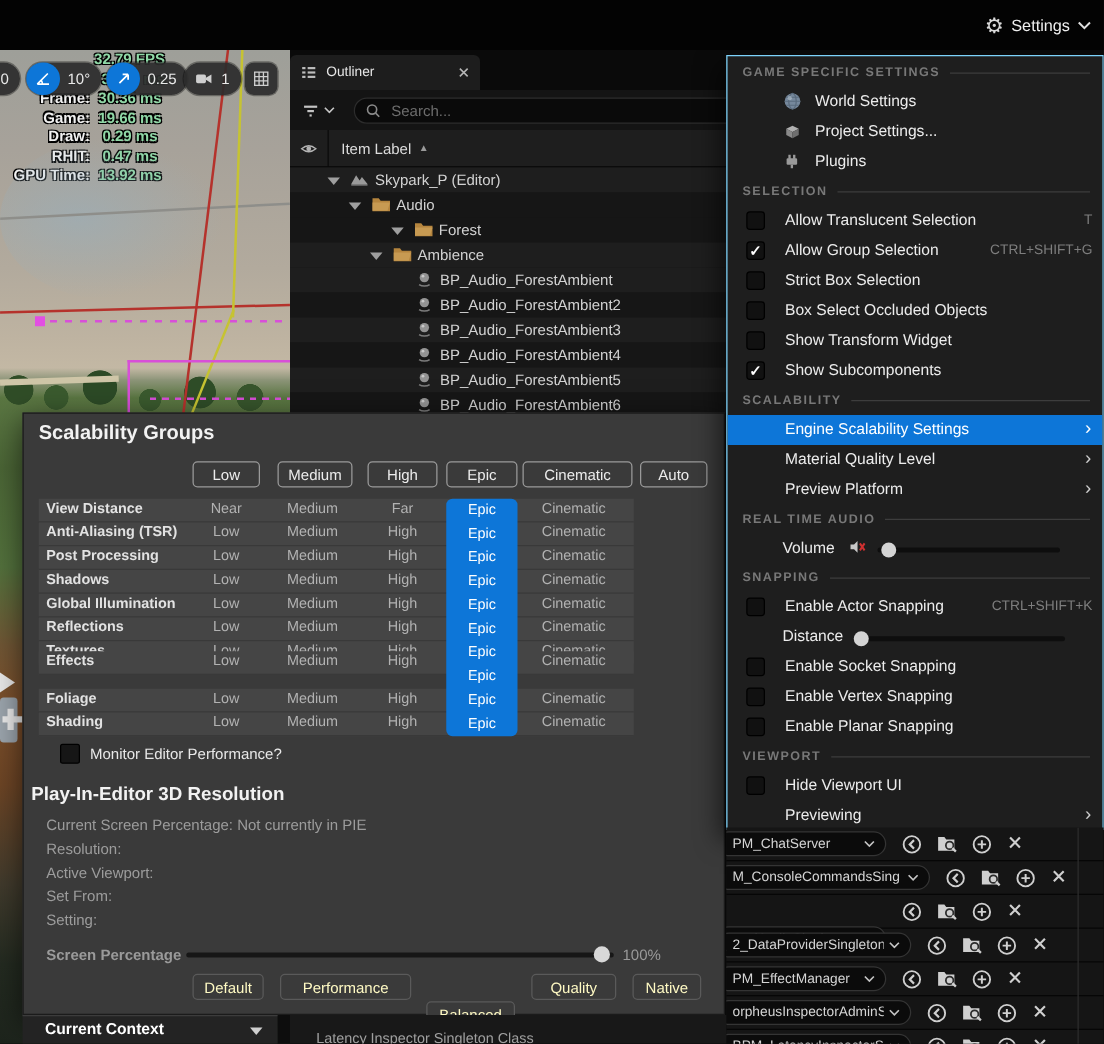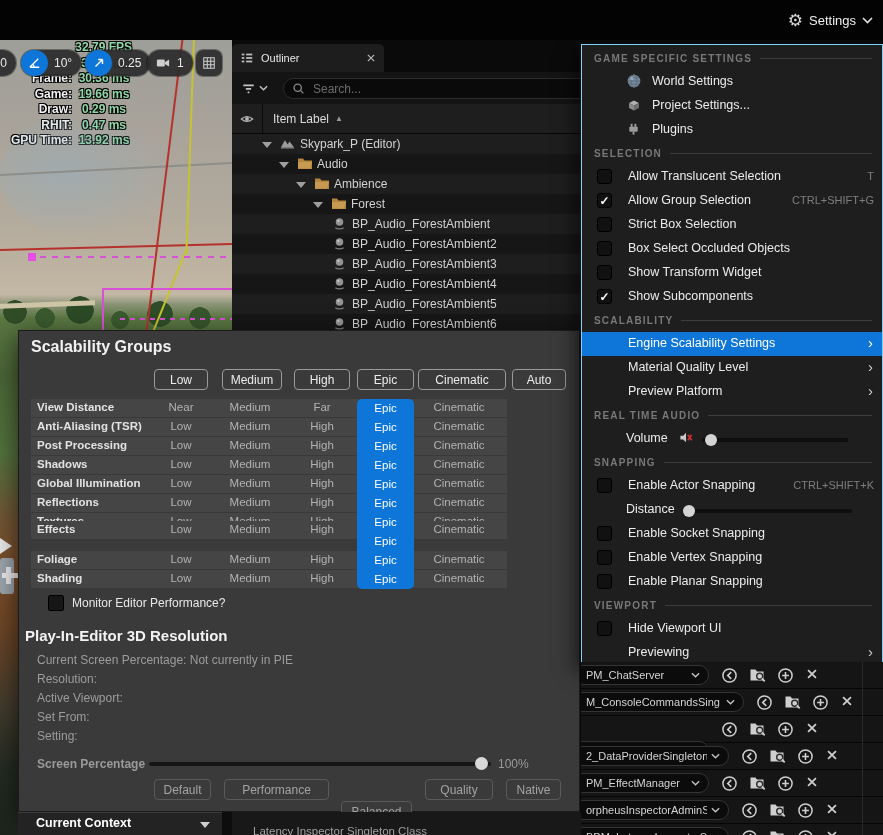--- a/index.html
+++ b/index.html
@@ -92,21 +92,21 @@
   .m-item.hl .ml,.m-item.hl .arr{color:#fff;}
   .sl-track{position:absolute;top:11px;height:4px;background:#0e0e0e;border-radius:2px;}
   .sl-handle{position:absolute;top:-4px;width:12px;height:12px;border-radius:50%;background:#d4d4d4;}
 
   
   #scal{left:18px;top:330px;width:562px;height:482px;background:#3a3a3a;border:1px solid #1b1b1b;box-sizing:border-box;
         box-shadow:0 6px 22px rgba(0,0,0,.6);}
   #scal-title{position:absolute;left:12px;top:7px;font-size:16px;font-weight:bold;color:#f2f2f2;}
   .qbtn,.pbtn{position:absolute;height:21px;border:1px solid #9a9a9a;border-radius:4px;background:#3a3a3a;
       display:flex;align-items:center;justify-content:center;font-size:12px;color:#ececec;box-sizing:border-box;}
-  .pbtn{border-color:#5a5a5a;color:#a3a3a3;}
+  .pbtn{border-color:#5a5a5a;color:#fef9c3;}
   .s-row{position:absolute;left:12px;width:476px;height:19px;background:#454545;border-bottom:1px solid #393939;box-sizing:border-box;}
   .s-row .rl{position:absolute;left:6px;top:2px;font-size:11.5px;font-weight:bold;color:#e2e2e2;white-space:nowrap;}
   .s-row .rv{position:absolute;top:2px;font-size:11.5px;color:#b2b2b2;transform:translateX(-50%);white-space:nowrap;}
   #epic-col{position:absolute;left:338px;top:68px;width:57px;background:#0d76d8;border-radius:5px;}
   #epic-col span{display:block;height:19px;line-height:19px;text-align:center;font-size:11.5px;color:#fff;}
   #mon-row{position:absolute;left:29px;top:264px;display:flex;align-items:center;gap:8px;}
   #mon-cb{width:14px;height:14px;background:#161616;border:1px solid #000;border-radius:2px;}
   #mon-lbl{font-size:12px;color:#e8e8e8;}
   #pie-title{position:absolute;left:6px;top:296px;font-size:15px;font-weight:bold;color:#f2f2f2;}
   #pie-lines{position:absolute;left:18px;top:320px;font-size:12px;color:#9c9c9c;line-height:19px;}
@@ -285,39 +285,39 @@
       <div class="t-row odd">
         <span class="exp" style="left: 47px;"></span>
         <span class="ic ti" style="left: 65px;">
           <svg width="16" height="14" viewBox="0 0 16 14">
             <path d="M1 2.5 h5 l1.5 2 H15 v8.5 H1z" fill="#b5853e"></path>
             <path d="M1 6 H15 l-2 6.5 H1z" fill="#c79a52"></path>
           </svg>
         </span>
         <span class="tl" style="left: 85px;">Audio</span>
       </div>
+      <div class="t-row odd">
+        <span class="exp" style="left: 81px;"></span>
+        <span class="ic ti" style="left: 99px;">
+          <svg width="16" height="14" viewBox="0 0 16 14">
+            <path d="M1 2.5 h5 l1.5 2 H15 v8.5 H1z" fill="#b5853e"></path>
+            <path d="M1 6 H15 l-2 6.5 H1z" fill="#c79a52"></path>
+          </svg>
+        </span>
+        <span class="tl" style="left: 119px;">Forest</span>
+      </div>
       <div class="t-row even">
         <span class="exp" style="left: 64px;"></span>
         <span class="ic ti" style="left: 82px;">
           <svg width="16" height="14" viewBox="0 0 16 14">
             <path d="M1 2.5 h5 l1.5 2 H15 v8.5 H1z" fill="#b5853e"></path>
             <path d="M1 6 H15 l-2 6.5 H1z" fill="#c79a52"></path>
           </svg>
         </span>
         <span class="tl" style="left: 102px;">Ambience</span>
-      </div>
-      <div class="t-row odd">
-        <span class="exp" style="left: 81px;"></span>
-        <span class="ic ti" style="left: 99px;">
-          <svg width="16" height="14" viewBox="0 0 16 14">
-            <path d="M1 2.5 h5 l1.5 2 H15 v8.5 H1z" fill="#b5853e"></path>
-            <path d="M1 6 H15 l-2 6.5 H1z" fill="#c79a52"></path>
-          </svg>
-        </span>
-        <span class="tl" style="left: 119px;">Forest</span>
       </div>
       <div class="t-row even">
         <span class="ic ti" style="left: 100px;">
           <svg width="15" height="15" viewBox="0 0 16 16">
             <circle cx="8" cy="6.5" r="4" fill="#939393"></circle>
             <circle cx="6.8" cy="5.3" r="1.2" fill="#c9c9c9"></circle>
             <path d="M3.5 12.5 a6 3.5 0 0 0 9 0" stroke="#7c7c7c" stroke-width="1.4" fill="none"></path>
           </svg>
         </span>
         <span class="tl" style="left: 120px;">BP_Audio_ForestAmbient</span>

